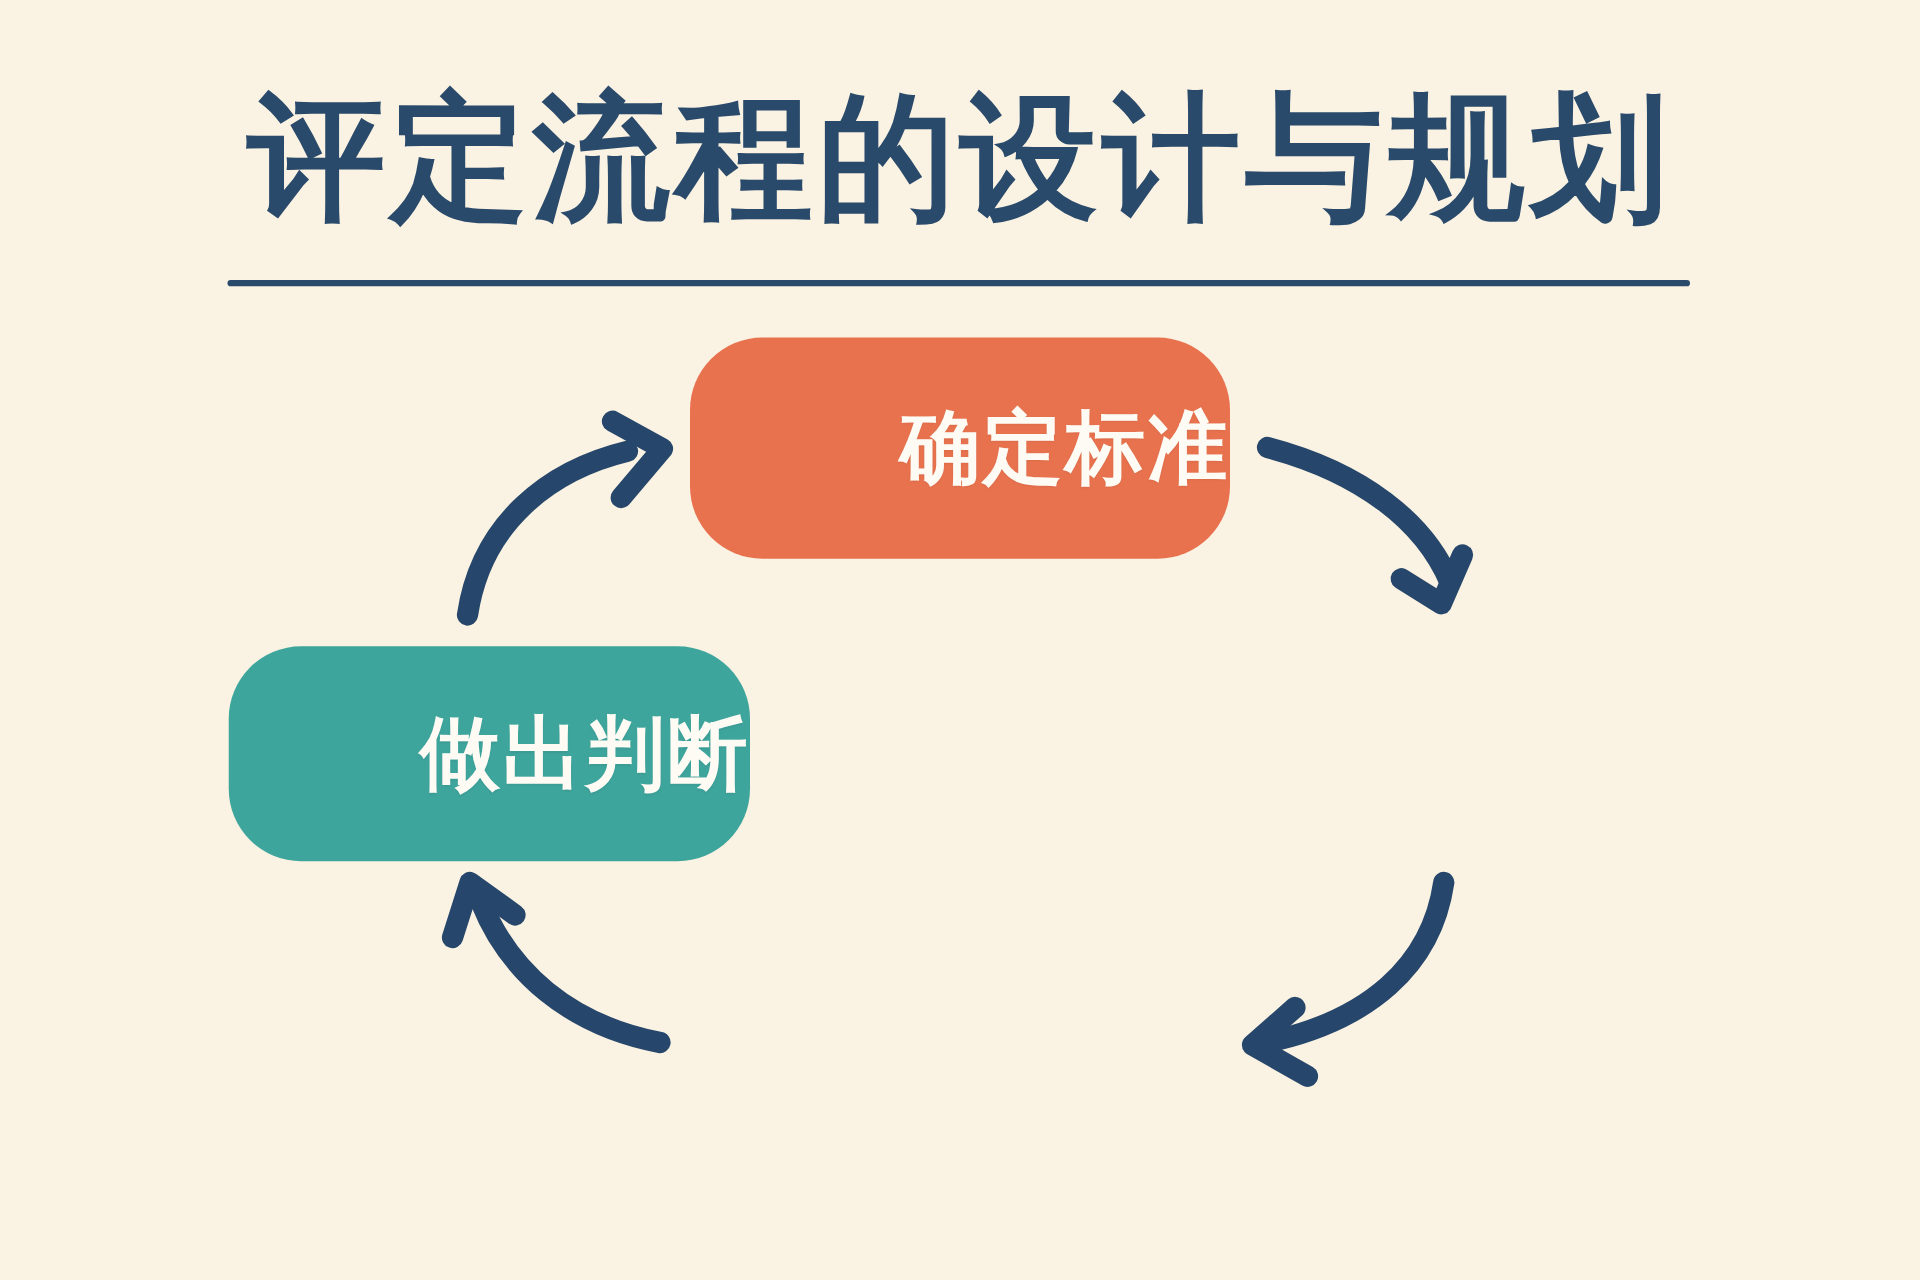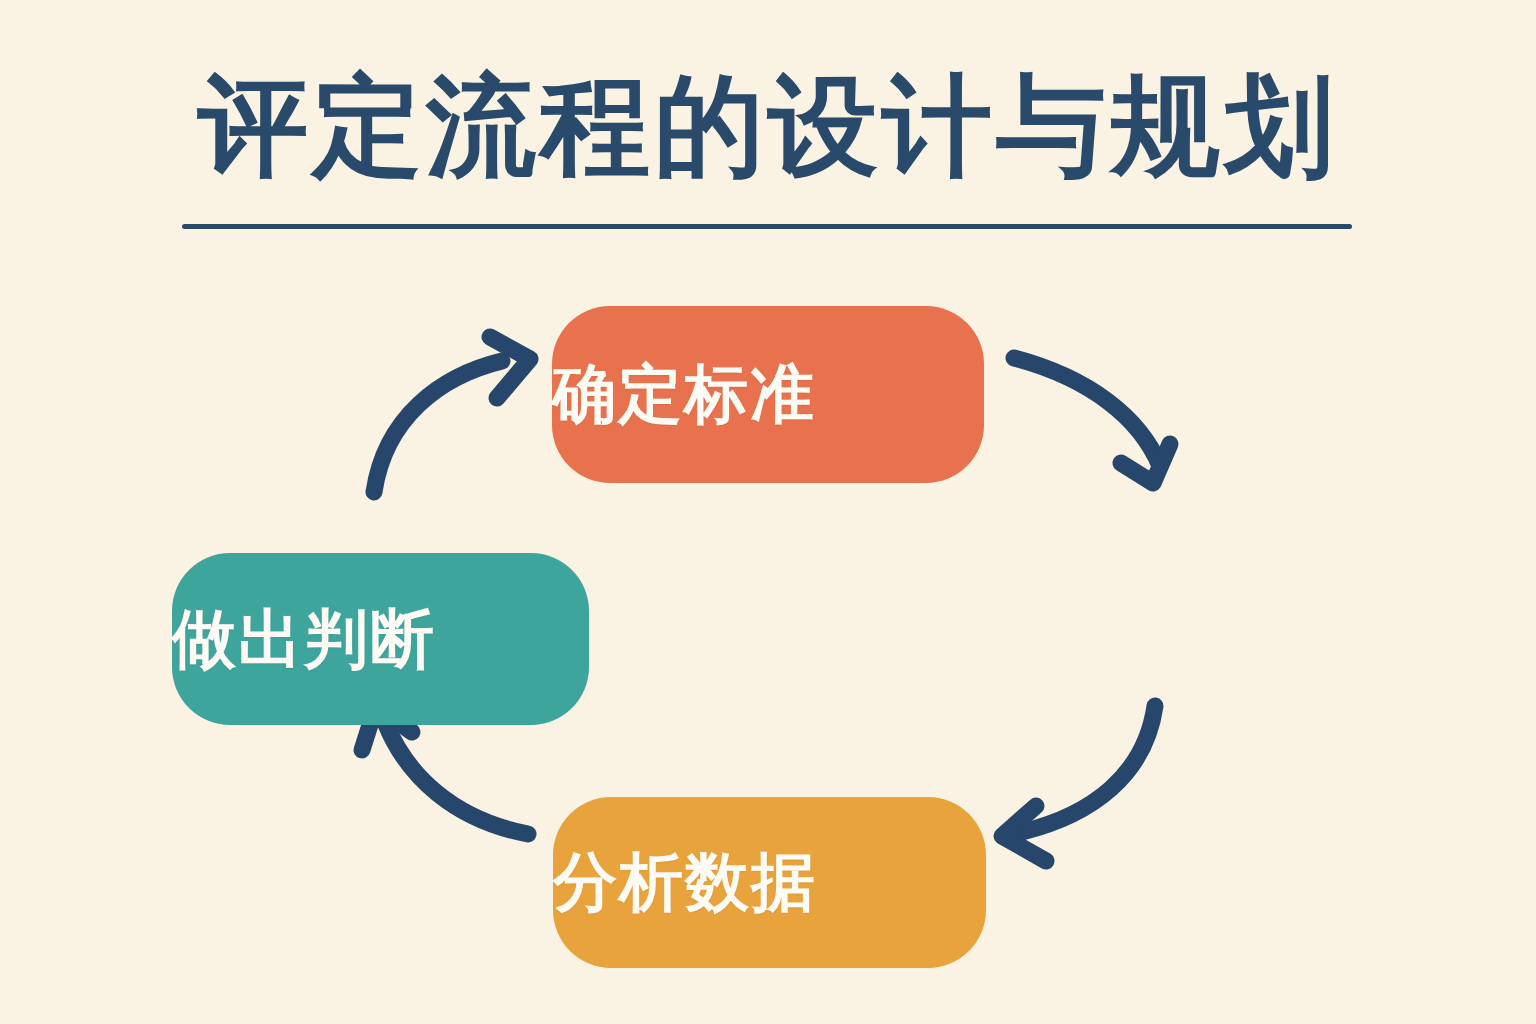--- a/index.html
+++ b/index.html
@@ -41,33 +41,32 @@
     left: 182px;
     width: 1170px;
     height: 5px;
     background: var(--navy);
     border-radius: 3px;
   }
   .node {
     position: absolute;
     display: flex;
     align-items: center;
-    justify-content: flex-start;
+    justify-content: flex-end;
     border-radius: 58px;
     color: var(--text_light);
     font-size: 64px;
     font-weight: bold;
     letter-spacing: 2px;
     text-shadow: 0 1px 2px rgba(0,0,0,0.06);
-    margin-top: 36px;
   }
   .node-top    { left: 552px; top: 270px; width: 432px; height: 177px; background: var(--orange); }
   .node-right  { left: 952px; top: 517px; width: 393px; height: 172px; background: var(--teal); }
   .node-bottom { left: 553px; top: 761px; width: 433px; height: 171px; background: var(--amber); }
-  .node-left   { left: 172px; top: 517px; width: 417px; height: 172px; background: var(--teal); }
+  .node-left   { left: 183px; top: 517px; width: 417px; height: 172px; background: var(--teal); }
   svg.arrows {
     position: absolute;
     left: 0; top: 0;
     width: 1536px; height: 1024px;
     pointer-events: none;
   }
   svg.arrows path, svg.arrows polyline {
     fill: none;
     stroke: var(--arrow);
     stroke-width: 17px;
@@ -105,21 +104,18 @@
       <path d="M 528 834 C 455 820 407 777 385 722"></path>
       <polyline points="362,750 376,706 412,732"></polyline>
     </g>
   </svg>
 
   <div class="node node-top">
     <span>确定标准</span>
   </div>
 
 
-  <div class="node node-bottom">
-    <span>分析数据</span>
-  </div>
 
   <div class="node node-left">
     <span>做出判断</span>
   </div>
 
 </div>
 
 </body></html>

